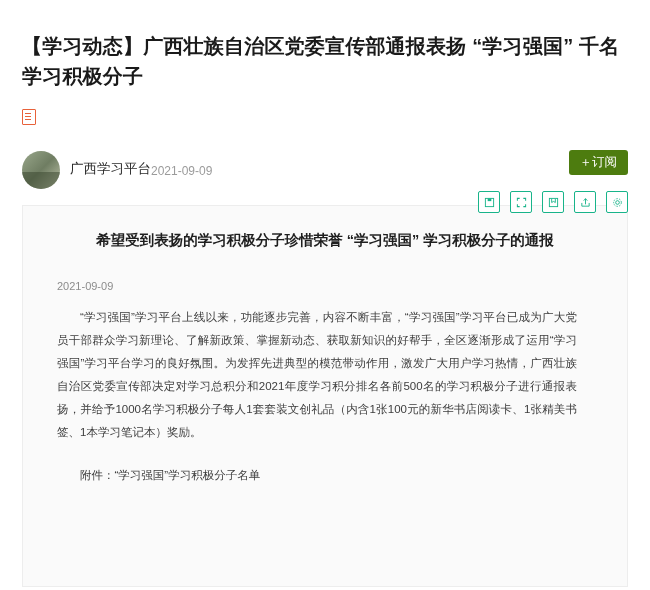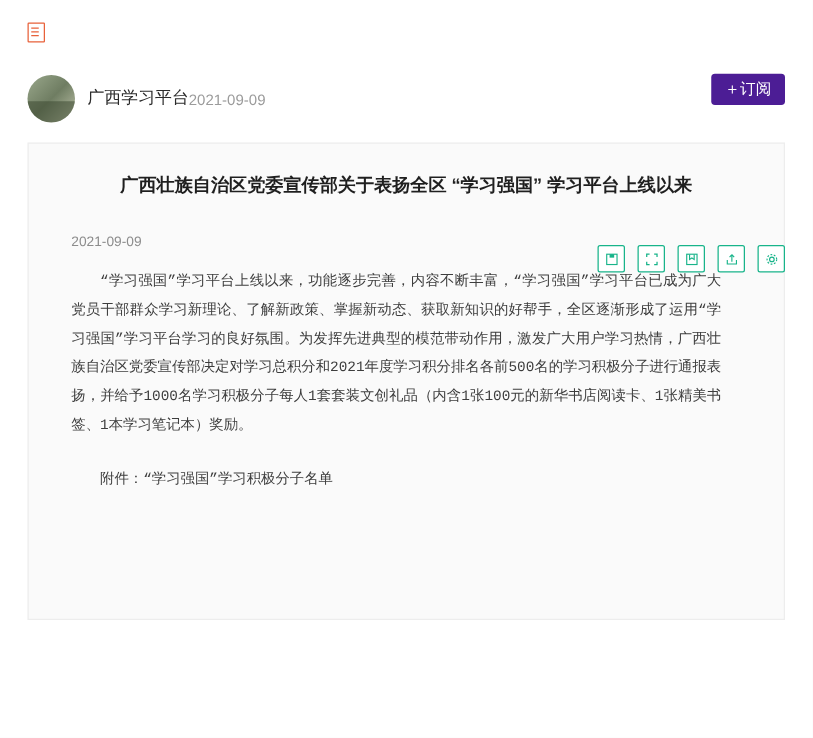--- a/index.html
+++ b/index.html
@@ -92,21 +92,21 @@
   }
   .source-date {
     font-size: 12px;
     color: #9b9b9b;
     margin-top: 3px;
   }
   .subscribe-btn {
     position: absolute;
     right: 0;
     top: 3px;
-    background: #4c1d95;
+    background: #4d7c0f;
     color: #fff;
     font-size: 12.5px;
     border: none;
     border-radius: 3px;
     padding: 6px 11px;
     cursor: pointer;
     line-height: 1;
     font-family: "Liberation Sans", sans-serif;
     text-align: right;
   }
@@ -151,32 +151,32 @@
     color: #8c8c8c;
     margin-top: 26px;
   }
   .art-p {
     font-size: 11.5px;
     color: #3d3d3d;
     line-height: 2.0;
     text-align: justify;
     text-indent: 2em;
     margin: 14px 16px 0 0;
-    font-family: Liberation Mono, monospace;
   }
   .art-p.attach {
     text-indent: 2em;
     margin-top: 20px;
   }
 </style>
 </head>
 <body>
 
 <div class="page">
 
+  <h1 class="headline">【学习动态】广西壮族自治区党委宣传部通报表扬 “学习强国” 千名学习积极分子</h1>
 
   <div class="category-row">
     <span class="cat-icon"></span>
   </div>
 
   <div class="meta-row">
     <div class="avatar"></div>
     <div class="meta-text">
       <span class="source-name">广西学习平台</span>
       <span class="source-date">2021-09-09</span>
@@ -210,20 +210,20 @@
     </div>
     <div class="tool-btn">
       <svg width="11" height="11" viewBox="0 0 12 12">
           <circle cx="6" cy="6" r="2" fill="none" stroke="#18b48a" stroke-width="1"></circle>
           <circle cx="6" cy="6" r="4.2" fill="none" stroke="#18b48a" stroke-width="1" stroke-dasharray="1.6 1.4"></circle>
         </svg>
     </div>
   </div>
 
   <div class="article">
-    <div class="art-title">广西壮族自治区党委宣传部关于表扬全区 “学习强国” 学习平台上线以来</div>
+    <div class="art-title">希望受到表扬的学习积极分子珍惜荣誉 “学习强国” 学习积极分子的通报</div>
     <div class="art-date">2021-09-09</div>
     <p class="art-p">“学习强国”学习平台上线以来，功能逐步完善，内容不断丰富，“学习强国”学习平台已成为广大党员干部群众学习新理论、了解新政策、掌握新动态、获取新知识的好帮手，全区逐渐形成了运用“学习强国”学习平台学习的良好氛围。为发挥先进典型的模范带动作用，激发广大用户学习热情，广西壮族自治区党委宣传部决定对学习总积分和2021年度学习积分排名各前500名的学习积极分子进行通报表扬，并给予1000名学习积极分子每人1套套装文创礼品（内含1张100元的新华书店阅读卡、1张精美书签、1本学习笔记本）奖励。</p>
     <p class="art-p attach">附件：“学习强国”学习积极分子名单</p>
 
   </div>
 
 </div>
 
 </body></html>

